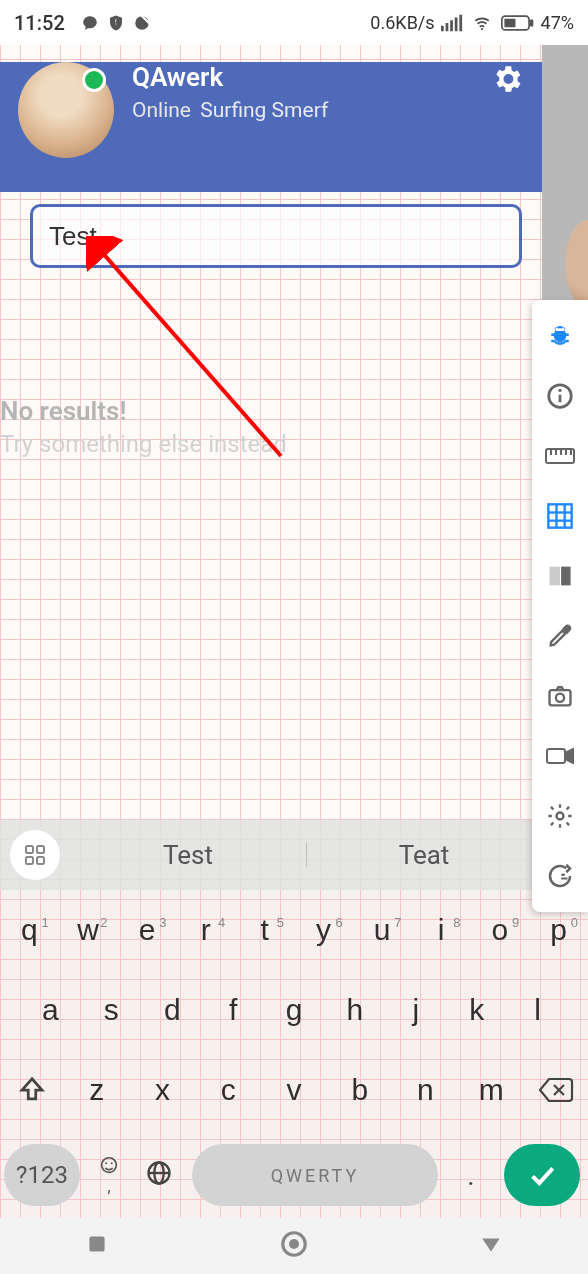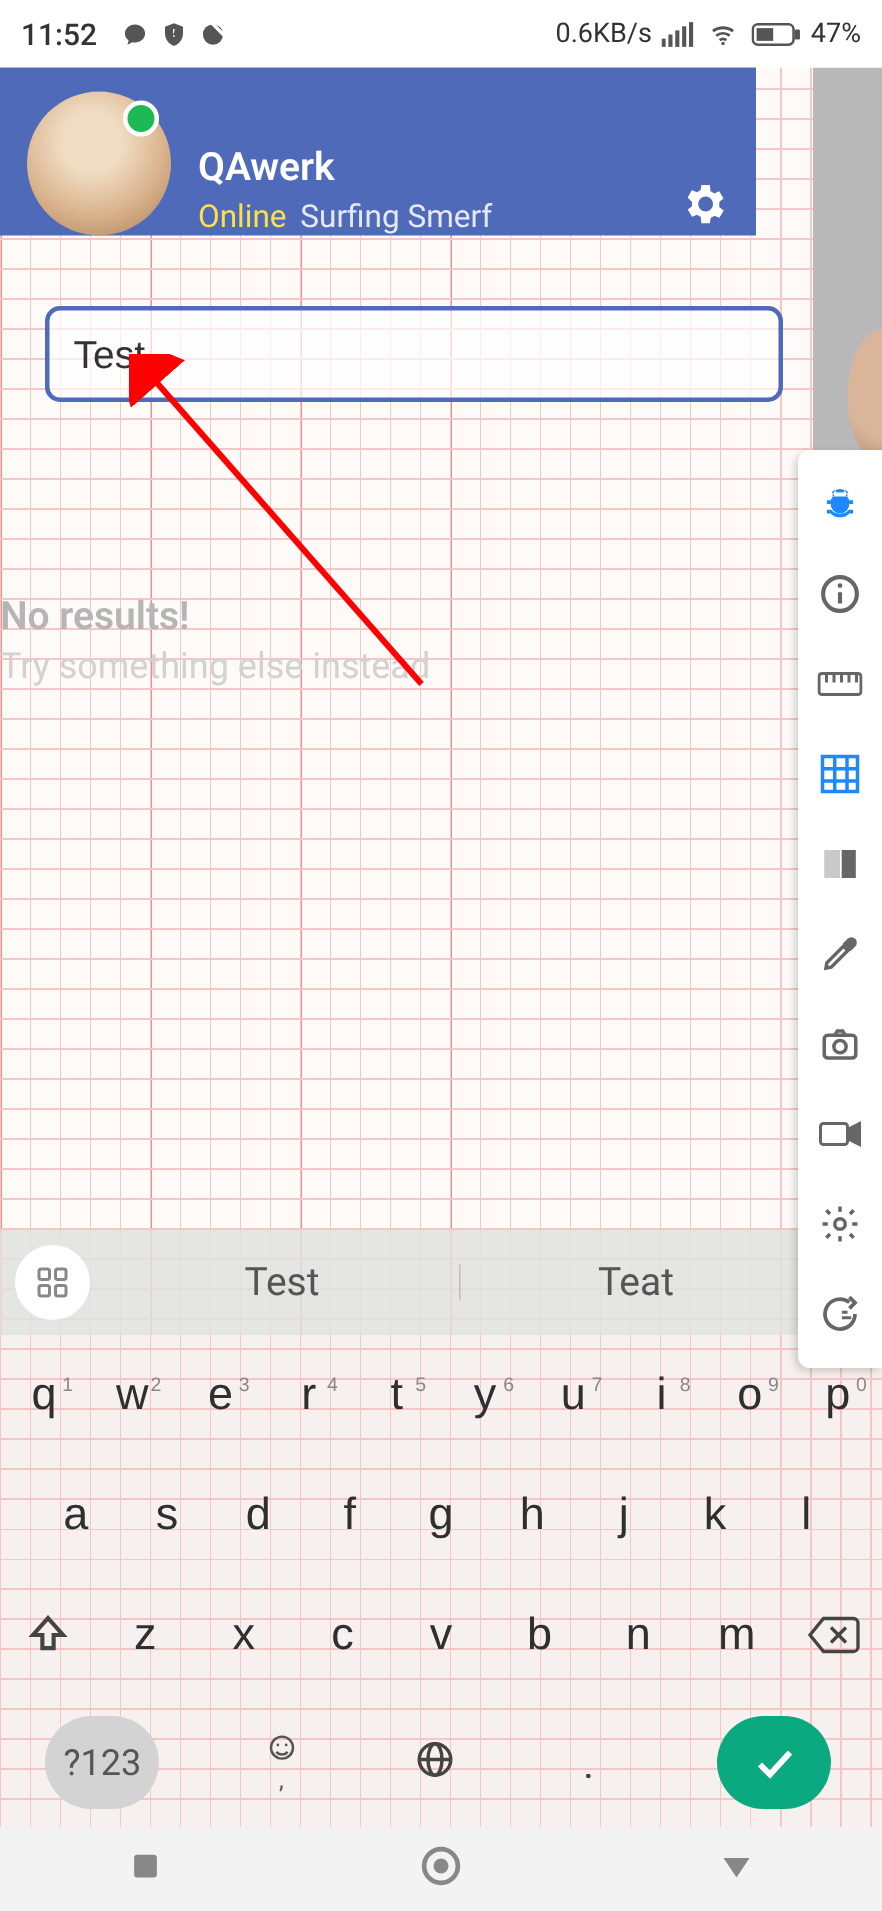--- a/index.html
+++ b/index.html
@@ -21,27 +21,27 @@
     background:radial-gradient(circle at 70% 40%,#d9b59a 0 60%,#b48f73 100%);
     transform:translateX(50%);}
   
   .status{position:absolute;top:0;left:0;right:0;height:45px;display:flex;align-items:center;padding:0 14px;color:#333;font-size:20px;z-index:50;background:#fff;}
   .status .time{font-weight:500;margin-right:12px;}
   .status .sicon{margin:0 4px;display:inline-flex;}
   .status .right{margin-left:auto;display:flex;align-items:center;}
   .status .kbs{font-size:18px;margin-right:2px;}
   .status svg{display:block;}
   
-  .header{position:absolute;top:27px;left:0;width:504px;height:130px;background:#506aba;display:flex;align-items:flex-end;padding:0 18px;box-sizing:border-box;z-index:10;}
+  .header{position:absolute;top:62px;left:0;width:542px;height:130px;background:#506aba;display:flex;align-items:flex-start;padding:0 18px;box-sizing:border-box;z-index:10;}
   .avatar{width:96px;height:96px;border-radius:50%;background:radial-gradient(circle at 45% 35%,#f0dcc2 0 25%,#d9b28c 60%,#a57a55 100%);position:relative;}
   .avatar::after{content:"";position:absolute;top:6px;right:8px;width:18px;height:18px;border-radius:50%;background:#1db954;border:3px solid #fff;}
   .h-text{margin-left:18px;color:#fff;}
   .h-text .name{font-size:26px;font-weight:600;}
   .h-text .sub{margin-top:6px;font-size:21px;}
-  .h-text .online{color:#fde047;}
+  .h-text .online{color:#e5e5e5;}
   .h-text .subtitle{color:#e6e9f3;margin-left:4px;}
   .gear{margin-left:auto;}
   
   .search-wrap{position:absolute;top:204px;left:30px;width:492px;height:64px;border:3px solid #506aba;border-radius:10px;background:rgba(255,255,255,.65);box-sizing:border-box;display:flex;align-items:center;padding:0 14px;z-index:10;}
   .search-wrap input{border:none;background:transparent;font-size:26px;color:#333;width:100%;outline:none;}
   
   .no-results{position:absolute;top:396px;left:0;width:542px;z-index:10;}
   .no-results .t1{font-size:26px;font-weight:600;color:#b5b5b5;}
   .no-results .t2{font-size:24px;color:#d2d2d2;margin-top:4px;}
   
@@ -312,20 +312,21 @@
           </svg>
         <div style="font-size:16px;color:#555;margin-top:-4px;">,</div>
       </div>
       <div class="ic">
         <svg width="28" height="28" viewBox="0 0 24 24" fill="none" stroke="#444" stroke-width="2">
             <circle cx="12" cy="12" r="9"></circle>
             <ellipse cx="12" cy="12" rx="4" ry="9"></ellipse>
             <line x1="3" y1="12" x2="21" y2="12"></line>
           </svg>
       </div>
+      <div class="pill space">QWERTY</div>
       <div class="ic" style="font-size:28px;color:#444;">.</div>
       <div class="pill enter">
         <svg width="32" height="32" viewBox="0 0 24 24" fill="none" stroke="#fff" stroke-width="3">
             <path d="M5 13l5 5L20 7"></path>
           </svg>
       </div>
     </div>
   </div>
 
   <div class="nav">

